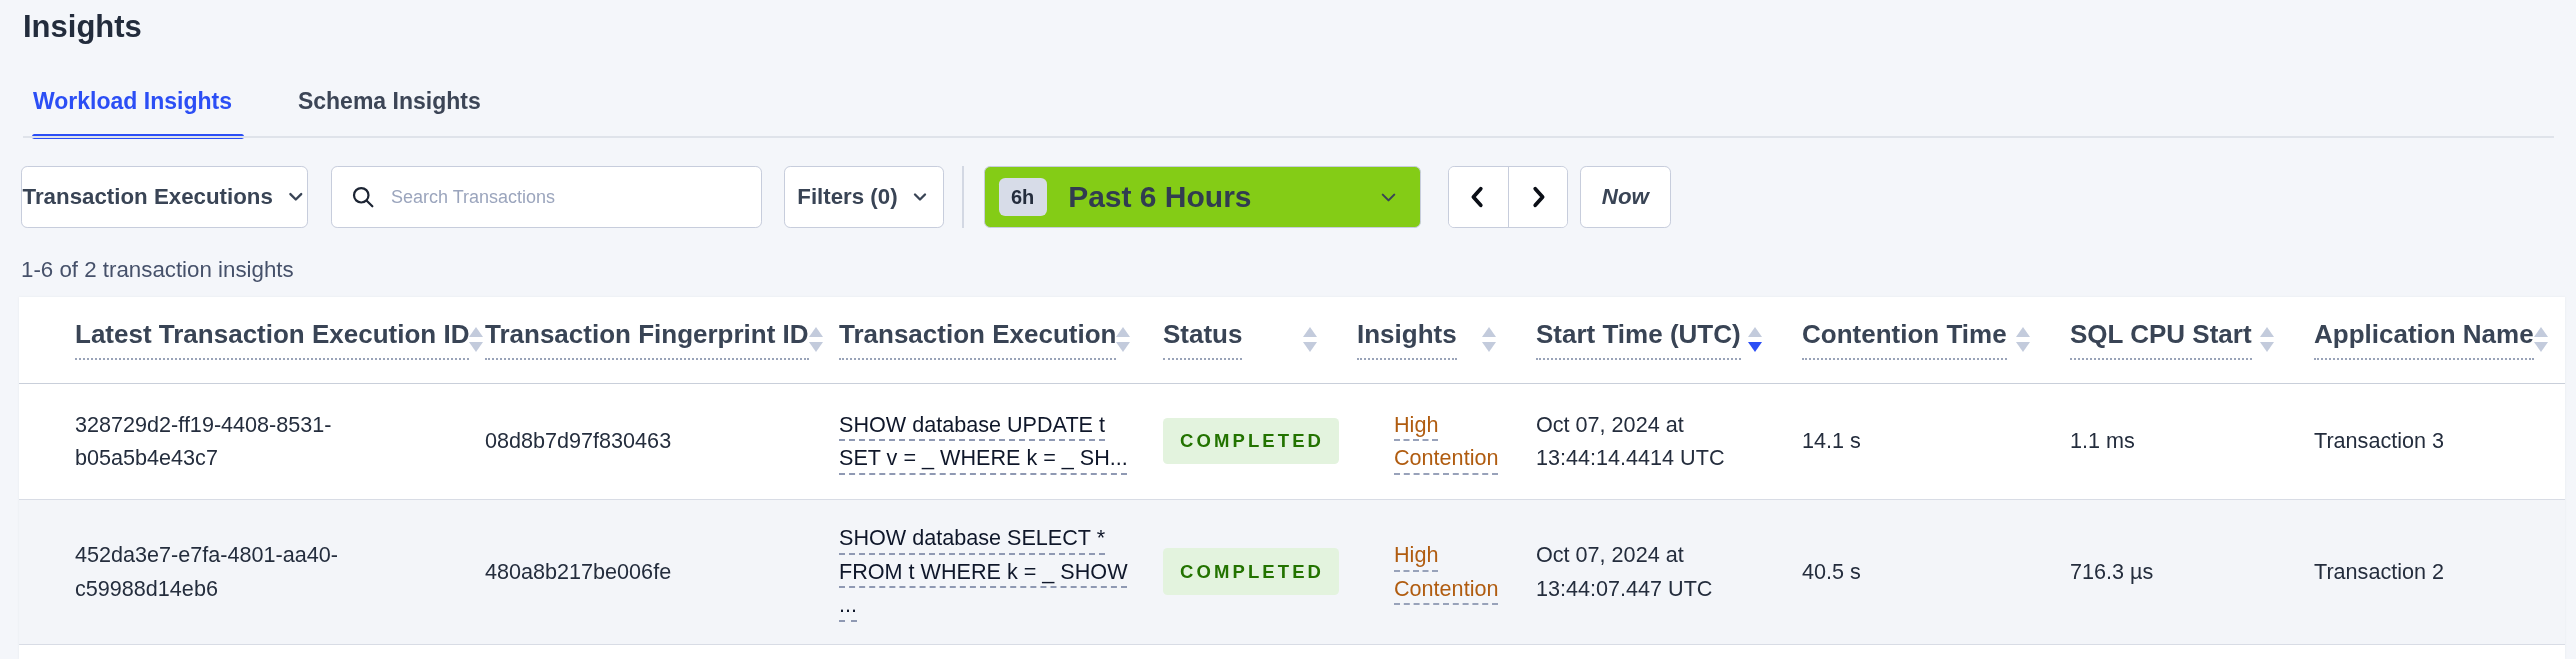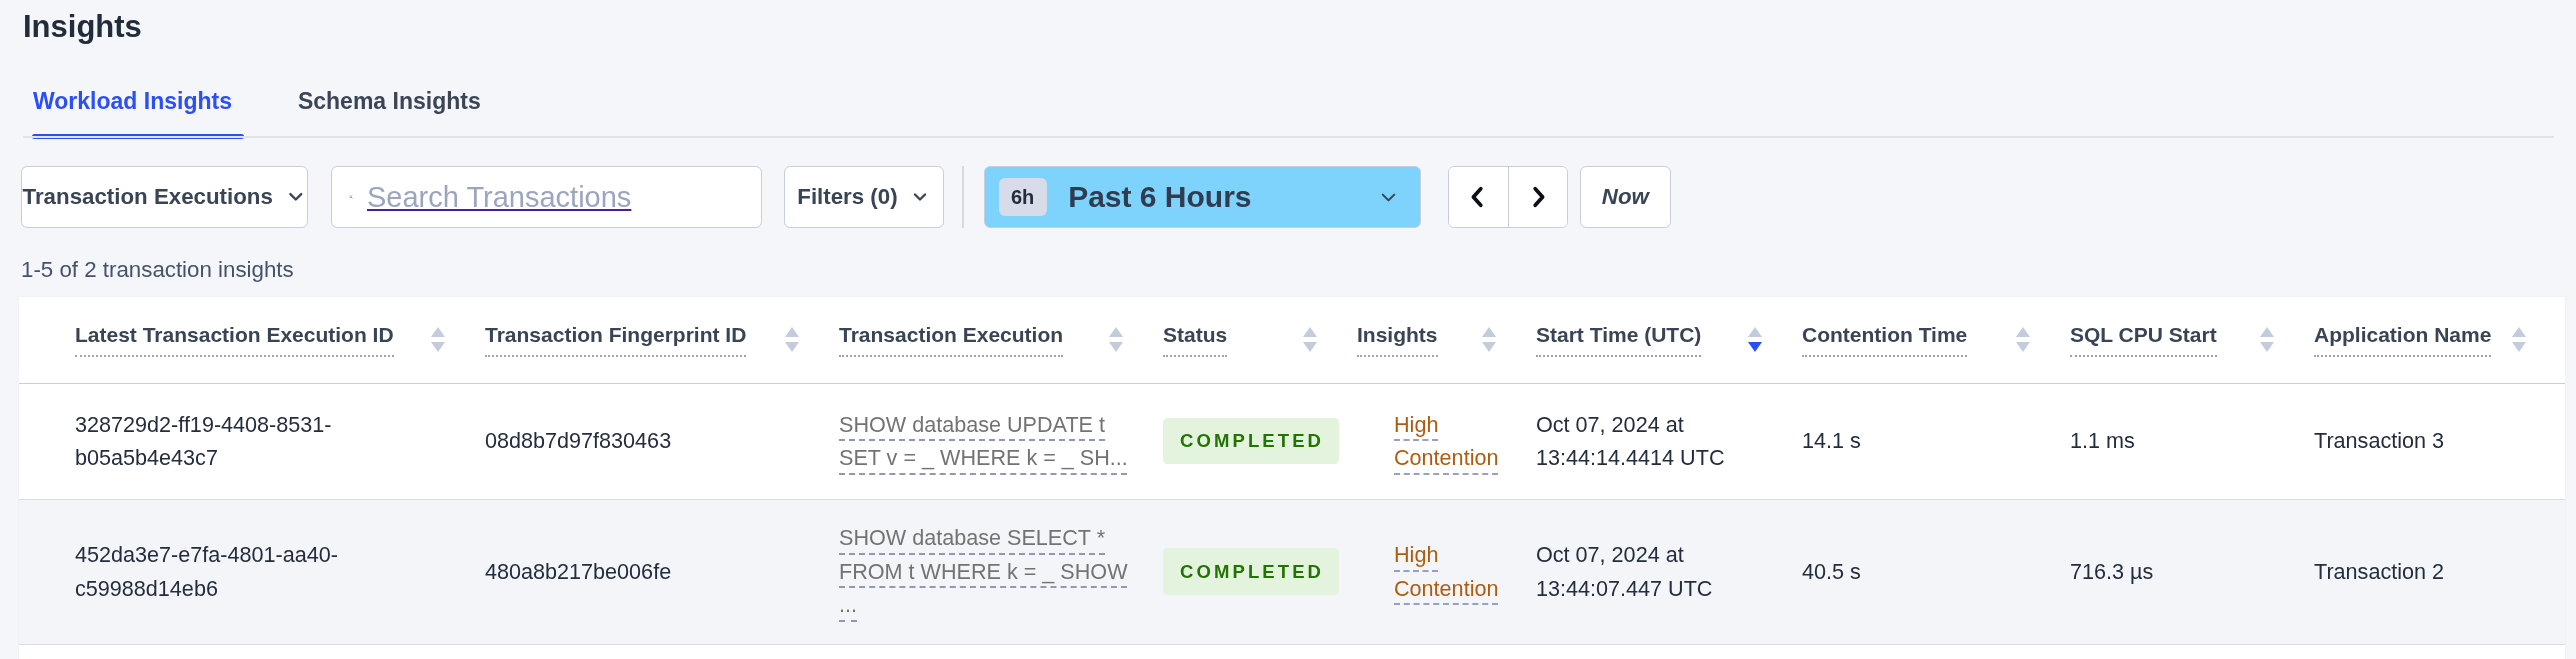--- a/index.html
+++ b/index.html
@@ -49,30 +49,29 @@
     font-family: "Liberation Sans", sans-serif; cursor: pointer;
   }
   .type-btn  { width: 287px; margin-right: 23px; gap: 12px; }
   .search-box {
     width: 431px; margin-right: 21.6px;
     background: #fff; border: 1.5px solid #c7cddc; border-radius: 6.2px;
     display: flex; align-items: center; padding: 0 17px; gap: 14px;
   }
   .search-box input {
     border: none; outline: none; flex: 1;
-    font-size: 29px; color: #4c1d95; font-family: "Liberation Sans", sans-serif;
+    font-size: 18px; color: #4c1d95; font-family: "Liberation Sans", sans-serif;
     background: transparent;
-    text-decoration: underline;
   }
   .search-box input::placeholder { color: #9ba5bd; }
   .filters-btn { width: 160px; margin-right: 18.5px; }
   .v-divider { width: 1.5px; background: #d3d8e3; margin-right: 20px; }
   .time-picker {
     width: 437px; margin-right: 27px;
-    background: #7dd3fc; border: 1.5px solid #c7cddc; border-radius: 6.2px;
+    background: #84cc16; border: 1.5px solid #c7cddc; border-radius: 6.2px;
     display: flex; align-items: center; padding: 0 20px 0 14px; cursor: pointer;
   }
   .time-badge {
     background: #d7dce8; color: #242d3d; font-weight: bold; font-size: 20px;
     padding: 7.7px 12.3px; border-radius: 6.2px; margin-right: 21.6px;
   }
   .time-label { font-size: 30px; font-weight: bold; color: #313c50; }
   .time-picker .chev { margin-left: auto; }
   .arrow-group {
     display: flex; border: 1.5px solid #c7cddc; border-radius: 6.2px;
@@ -94,21 +93,21 @@
   .card {
     position: absolute; left: 19px; top: 297px; right: 10.8px; bottom: 0;
     background: #fff; box-shadow: 0 0 2.3px rgba(40,50,70,0.06);
   }
   table { width: 100%; border-collapse: collapse; table-layout: fixed; }
   thead tr { height: 86px; border-bottom: 1.5px solid #c9cfda; }
   th { text-align: left; vertical-align: middle; padding-right: 7.7px; }
   th .th-flex { display: flex; align-items: center; }
   th:first-child .th-flex { padding-left: 56px; }
   .th-label {
-    font-size: 21px; font-weight: bold; color: #394455;
+    font-size: 26px; font-weight: bold; color: #394455;
     border-bottom: 2.3px dotted #99a3b8; padding-bottom: 7.7px; white-space: nowrap;
   }
   .sort { margin-left: auto; padding-right: 32px; display: flex; flex-direction: column; gap: 4.6px; cursor: pointer; }
   .tri-up   { width: 0; height: 0; border-left: 7.7px solid transparent; border-right: 7.7px solid transparent; border-bottom: 10.8px solid #c3cbdc; }
   .tri-down { width: 0; height: 0; border-left: 7.7px solid transparent; border-right: 7.7px solid transparent; border-top: 10.8px solid #c3cbdc; }
   .tri-down.active { border-top-color: #2b4ef5; }
 
   tbody tr { border-top: 1.5px solid #d8dce5; }
   tbody tr.row-0 { height: 116px; background: #fff; }
   tbody tr.row-1 { height: 145px; background: #f3f5f9; border-bottom: 1.5px solid #d8dce5; }
@@ -120,21 +119,21 @@
 
   .clamp-id   { max-width: 385px; }
   .clamp-sql  { max-width: 308px; }
   .clamp-ins  { max-width: 127px; margin-left: 37px; }
   .clamp-time { max-width: 196px; }
 
   .sql-link, .insight-link {
     text-decoration: underline dashed; text-decoration-thickness: 1.5px;
     text-decoration-color: #8f99b3; text-underline-offset: 7.7px; cursor: pointer;
   }
-  .sql-link { color: #737373; }
+  .sql-link { color: #0f172a; }
   .insight-link { color: #b05c10; text-decoration-color: #98a2ba; }
 
   .status-badge {
     display: inline-block; background: #e3f3de; color: #237300;
     font-size: 18.5px; font-weight: bold; letter-spacing: 3.1px;
     padding: 9.2px 15.4px 8.5px 17px; border-radius: 4.6px; white-space: nowrap;
   }
 </style>
 </head>
 <body>
@@ -189,21 +188,21 @@
     <button>
       <svg width="26" height="26" viewBox="0 0 28 28">
           <polyline points="11,5 19,14 11,23" fill="none" stroke="#0b0f17" stroke-width="4" stroke-linecap="round" stroke-linejoin="round"></polyline>
         </svg>
     </button>
   </div>
 
   <button class="btn now-btn">Now</button>
 </div>
 
-<div class="results-summary">1-5 of 2 transaction insights</div>
+<div class="results-summary">1-6 of 2 transaction insights</div>
 
 <div class="card">
   <table>
     <colgroup>
       <col style="width:466px">
         <col style="width:354px">
         <col style="width:324px">
       <col style="width:194px">
         <col style="width:179px">
         <col style="width:266px">

